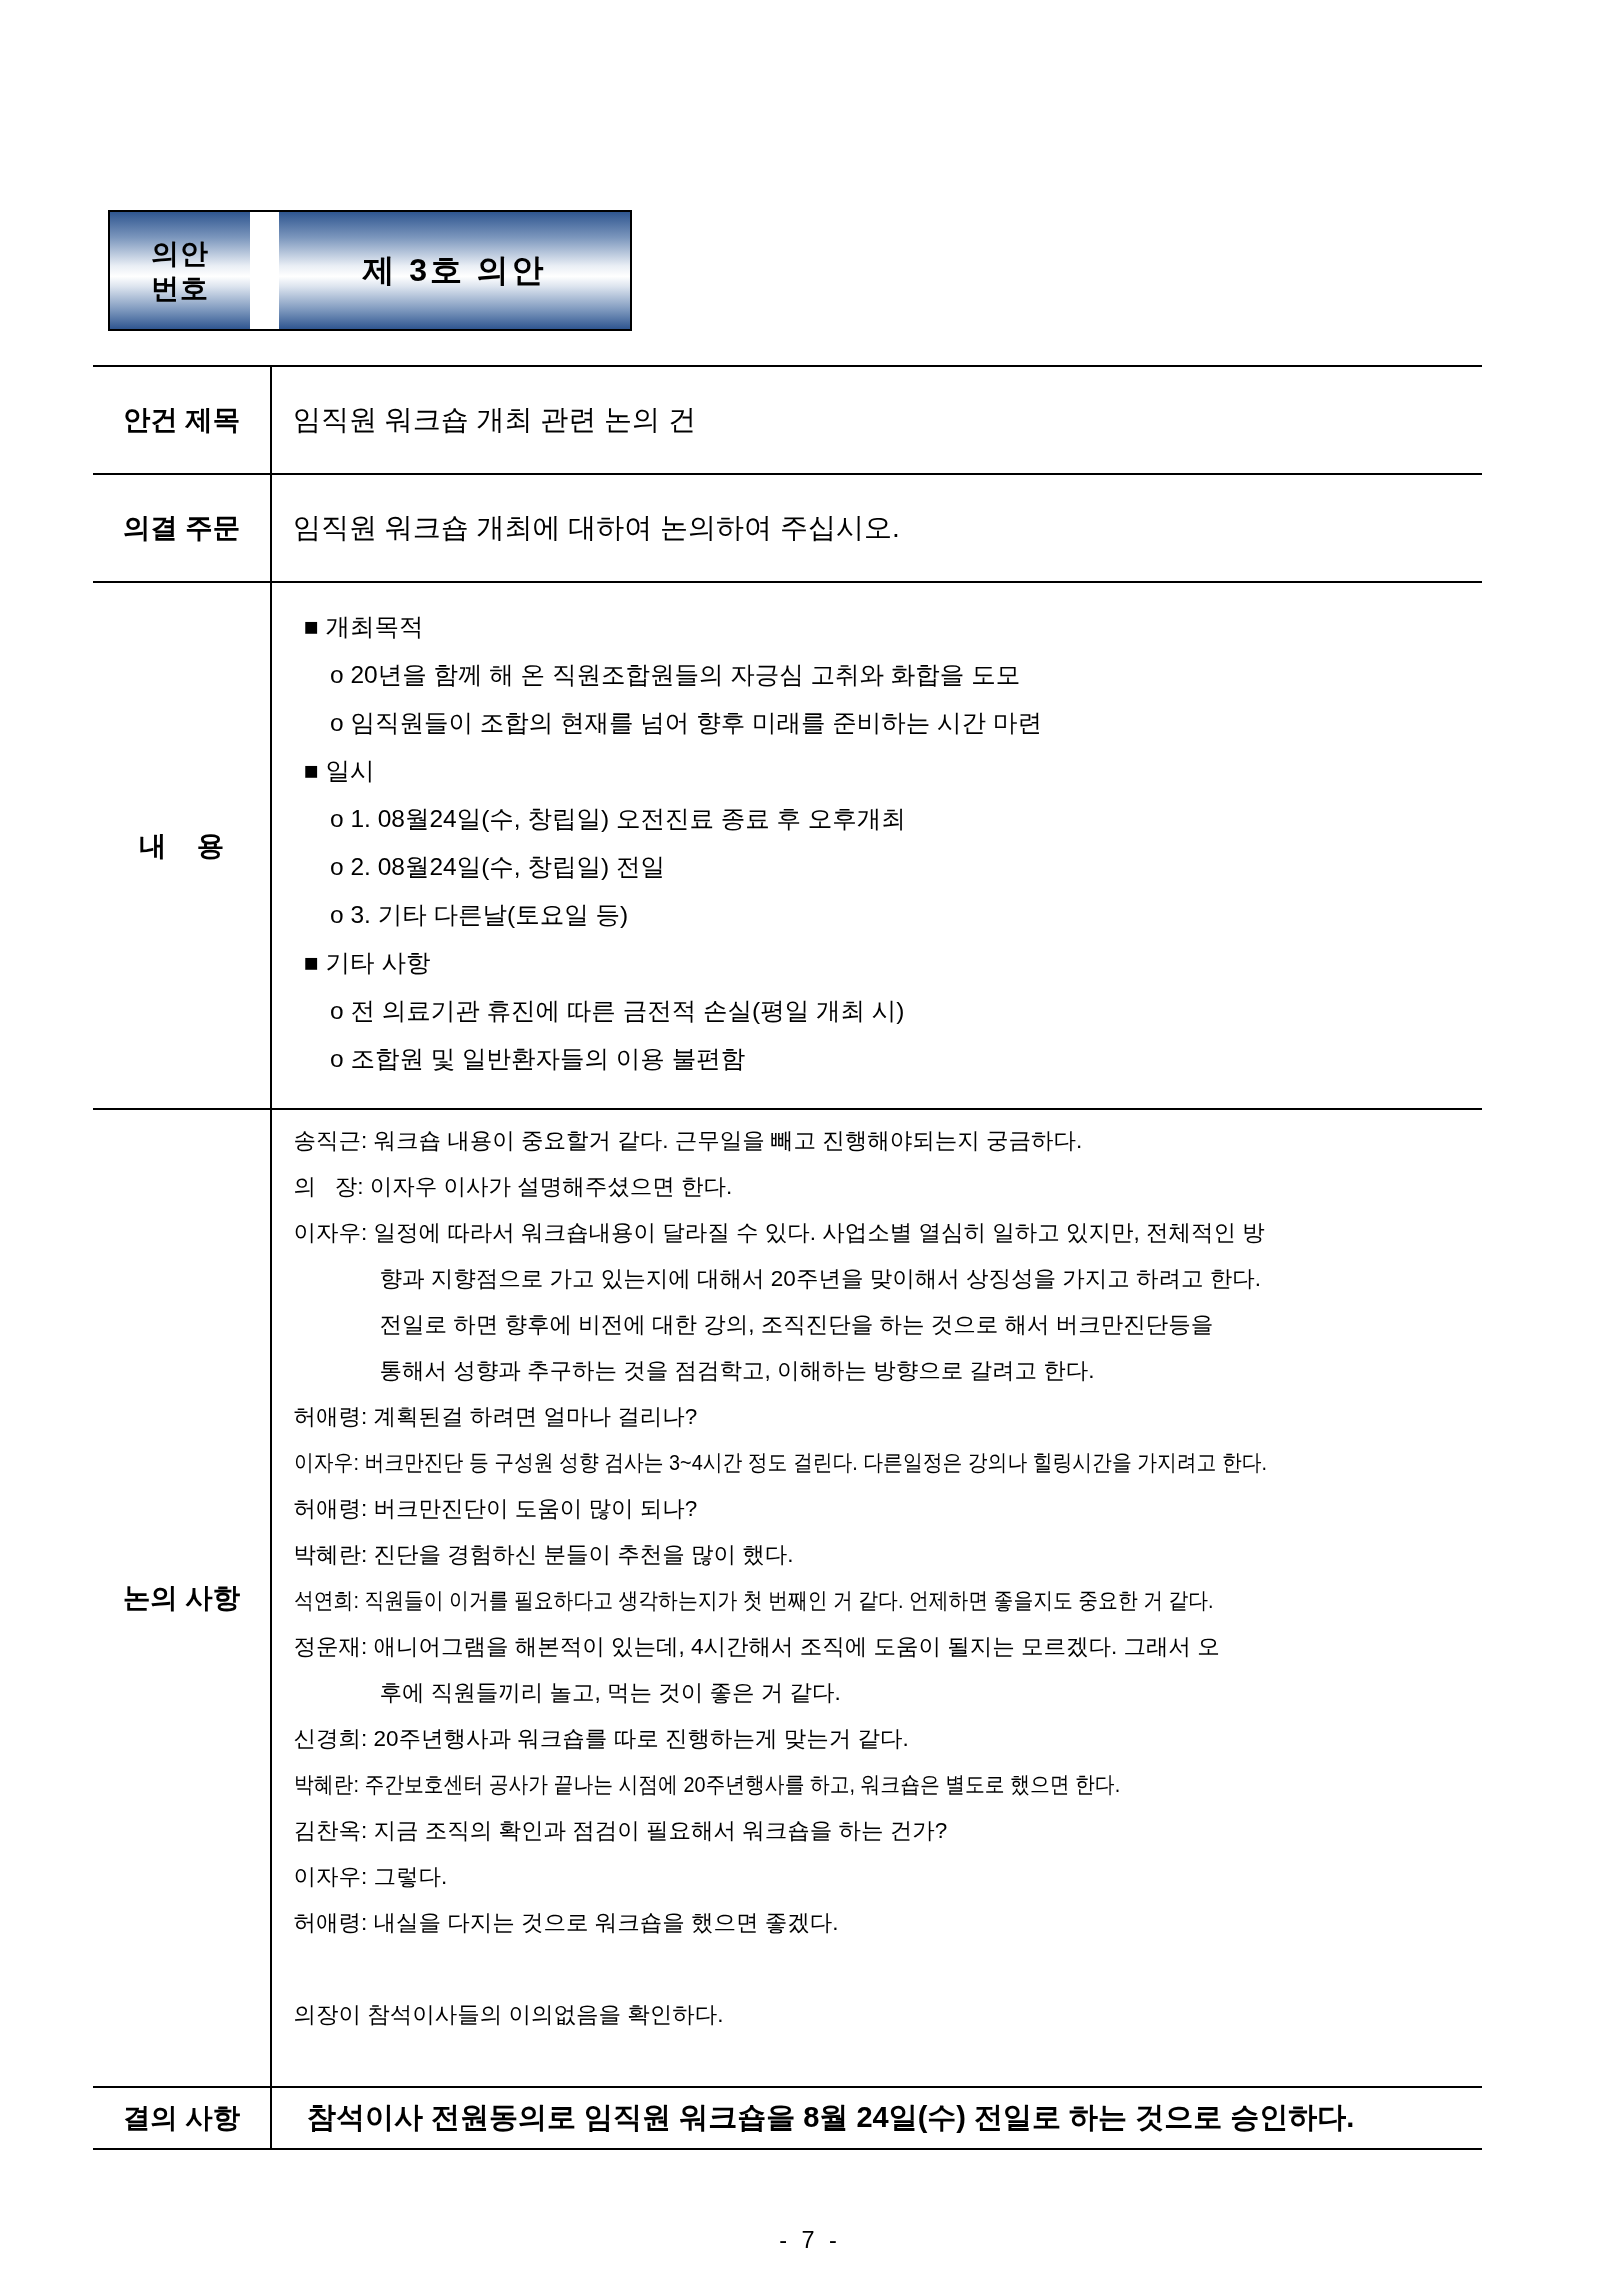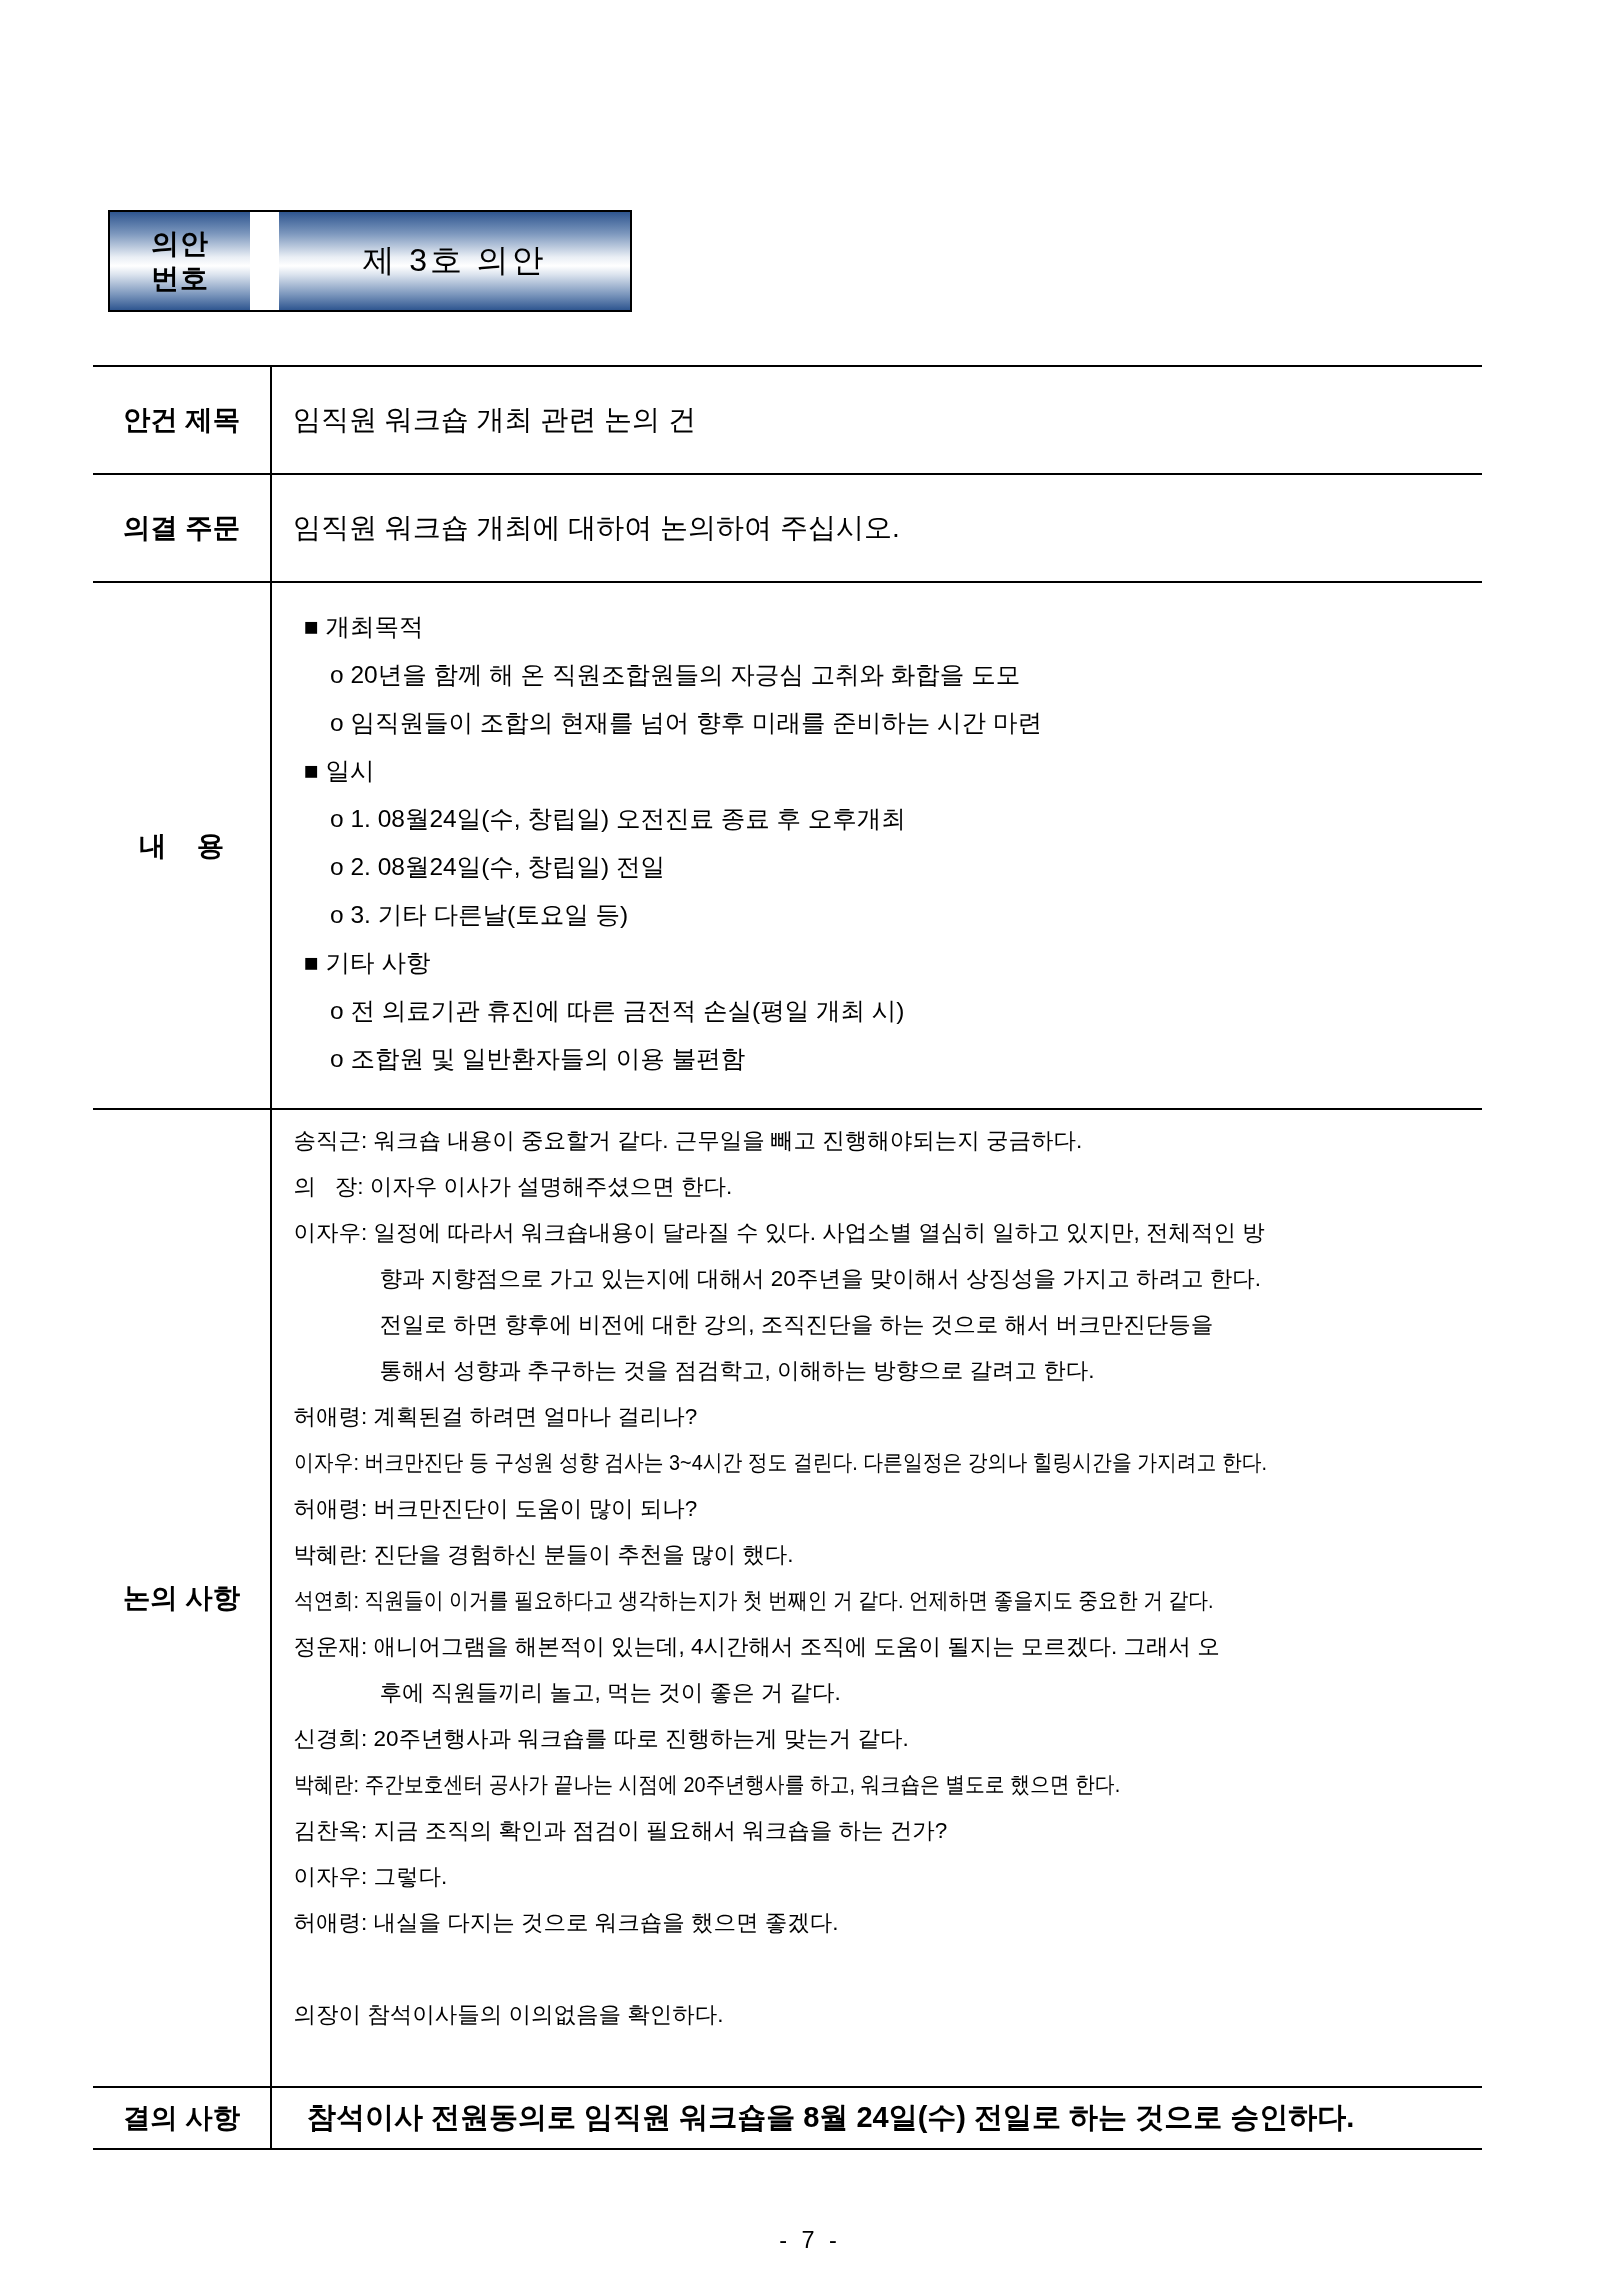--- a/index.html
+++ b/index.html
@@ -3,34 +3,34 @@
 <meta charset="utf-8">
 <style>
   html,body{margin:0;padding:0;background:#ffffff;}
   .page{
     position:relative;width:1620px;height:2291px;background:#ffffff;
     font-family:"Liberation Sans", sans-serif;color:#000;overflow:hidden;
   }
 
   
   .banner{
-    position:absolute;left:108px;top:210px;width:524px;height:102px;
+    position:absolute;left:108px;top:210px;width:524px;height:121px;
     border:2px solid #000;display:flex;box-sizing:border-box;
   }
   .banner-grad{
     background:linear-gradient(180deg,#2f5690 0%,#7c97bd 22%,#e9eef5 46%,#ffffff 55%,#dbe3ee 64%,#7c97bd 84%,#2f5690 100%);
   }
   .banner-left{
     width:140px;display:flex;flex-direction:column;justify-content:center;align-items:center;
     font-weight:bold;font-size:28px;line-height:35px;letter-spacing:1px;
   }
   .banner-gap{width:29px;background:#ffffff;}
   .banner-right{
     flex:1;display:flex;align-items:center;justify-content:center;
-    font-weight:normal;font-size:32px;letter-spacing:2.9px;text-align:right;
+    font-weight:bold;font-size:32px;letter-spacing:2.9px;text-align:right;
   }
 
   
   .doc-table{
     position:absolute;left:93px;top:365px;width:1389px;
     border-top:2px solid #000;box-sizing:border-box;
   }
   .row{display:flex;border-bottom:2px solid #000;box-sizing:border-box;}
   .cell{box-sizing:border-box;}
   .label{

